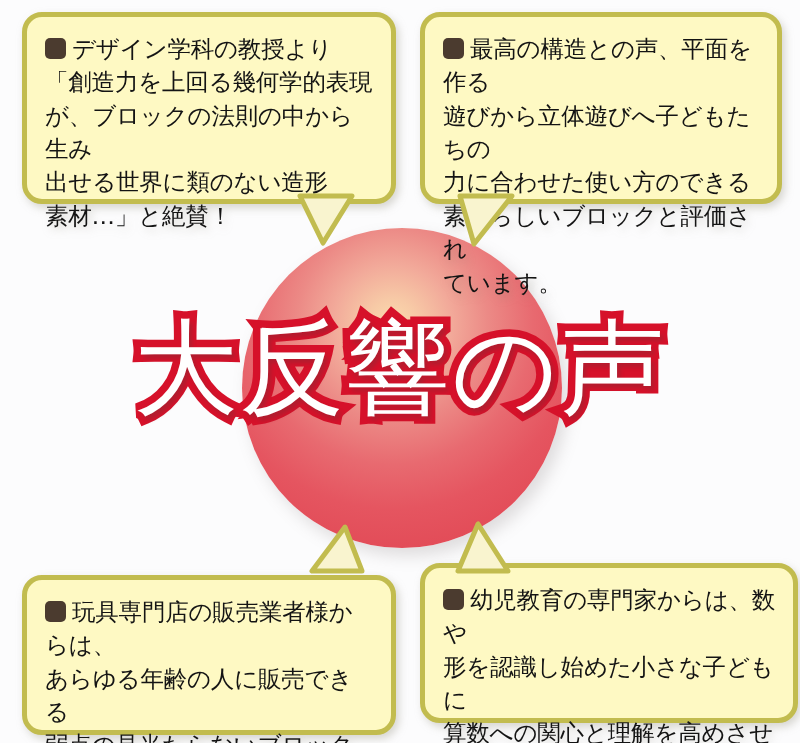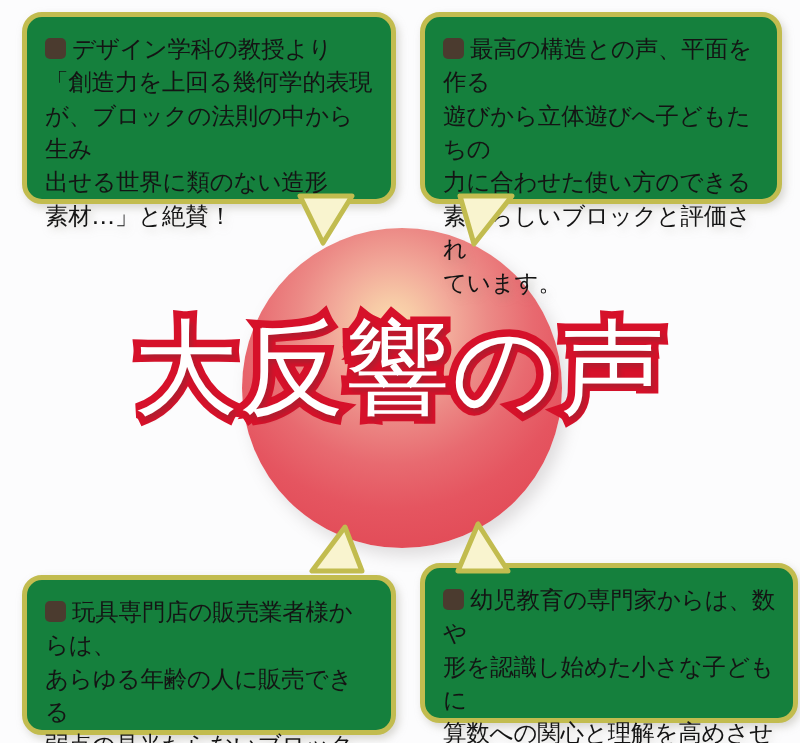--- a/index.html
+++ b/index.html
@@ -65,21 +65,21 @@
     paint-order: stroke fill;
     text-shadow:
        3px 4px 4px rgba(90,60,60,0.30);
     white-space: nowrap;
   }
 
   
   .bubble {
     position: absolute;
     box-sizing: border-box;
-    background: #15803d;
+    background: #fef9c3;
     border: 5px solid #c2bc4f;
     border-radius: 20px;
     z-index: 3;
     filter: drop-shadow(3px 4px 4px rgba(130,125,105,0.30));
   }
   .bubble-inner {
     padding: 16px 16px 12px 18px;
   }
   .bubble-text {
     font-family: "DejaVu Sans", "Liberation Sans", sans-serif;

